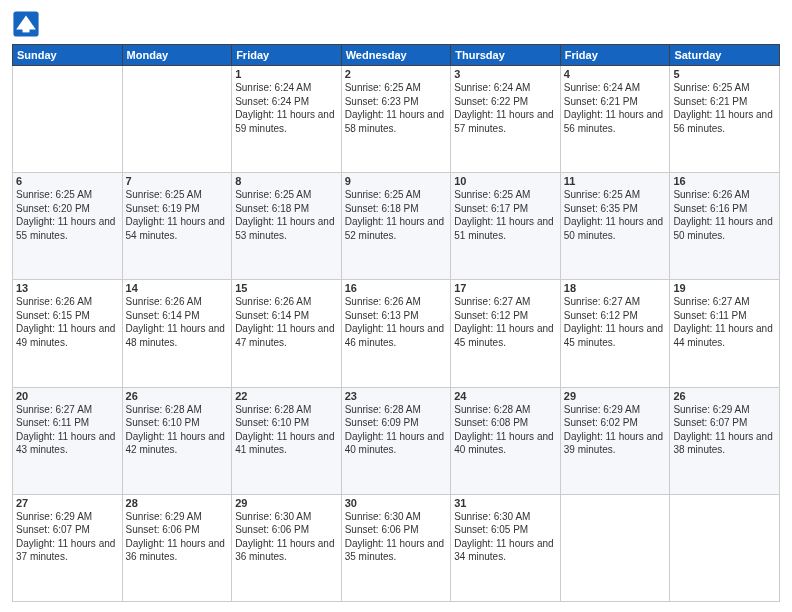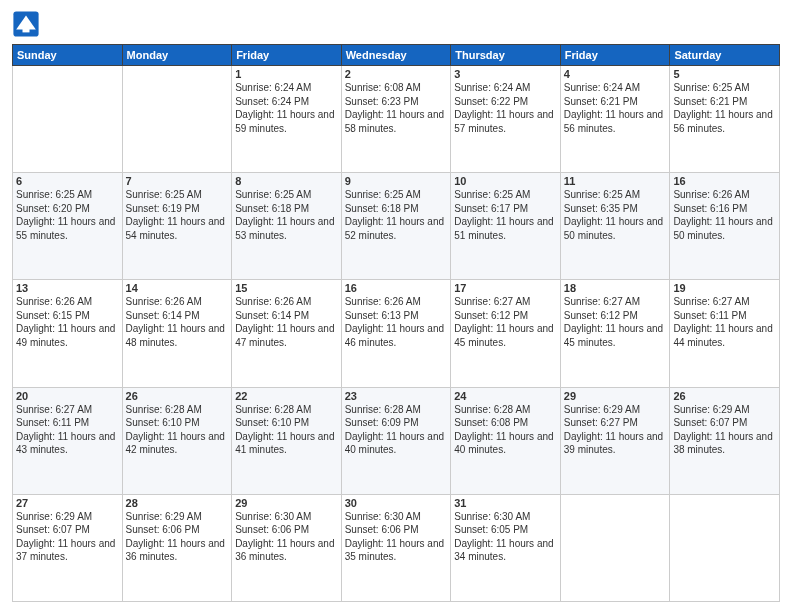--- a/index.html
+++ b/index.html
@@ -139,21 +139,21 @@
           <td class="empty"></td>
           <td class="empty"></td>
           <td>
             <div class="day-num">1</div>
             <div class="day-info">Sunrise: 6:24 AM
 Sunset: 6:24 PM
 Daylight: 11 hours and 59 minutes.</div>
           </td>
           <td>
             <div class="day-num">2</div>
-            <div class="day-info">Sunrise: 6:08 AM
+            <div class="day-info">Sunrise: 6:25 AM
 Sunset: 6:23 PM
 Daylight: 11 hours and 58 minutes.</div>
           </td>
           <td>
             <div class="day-num">3</div>
             <div class="day-info">Sunrise: 6:24 AM
 Sunset: 6:22 PM
 Daylight: 11 hours and 57 minutes.</div>
           </td>
           <td>
@@ -284,21 +284,21 @@
           </td>
           <td>
             <div class="day-num">24</div>
             <div class="day-info">Sunrise: 6:28 AM
 Sunset: 6:08 PM
 Daylight: 11 hours and 40 minutes.</div>
           </td>
           <td>
             <div class="day-num">29</div>
             <div class="day-info">Sunrise: 6:29 AM
-Sunset: 6:27 PM
+Sunset: 6:02 PM
 Daylight: 11 hours and 39 minutes.</div>
           </td>
           <td>
             <div class="day-num">26</div>
             <div class="day-info">Sunrise: 6:29 AM
 Sunset: 6:07 PM
 Daylight: 11 hours and 38 minutes.</div>
           </td>
         </tr>
         <tr>

